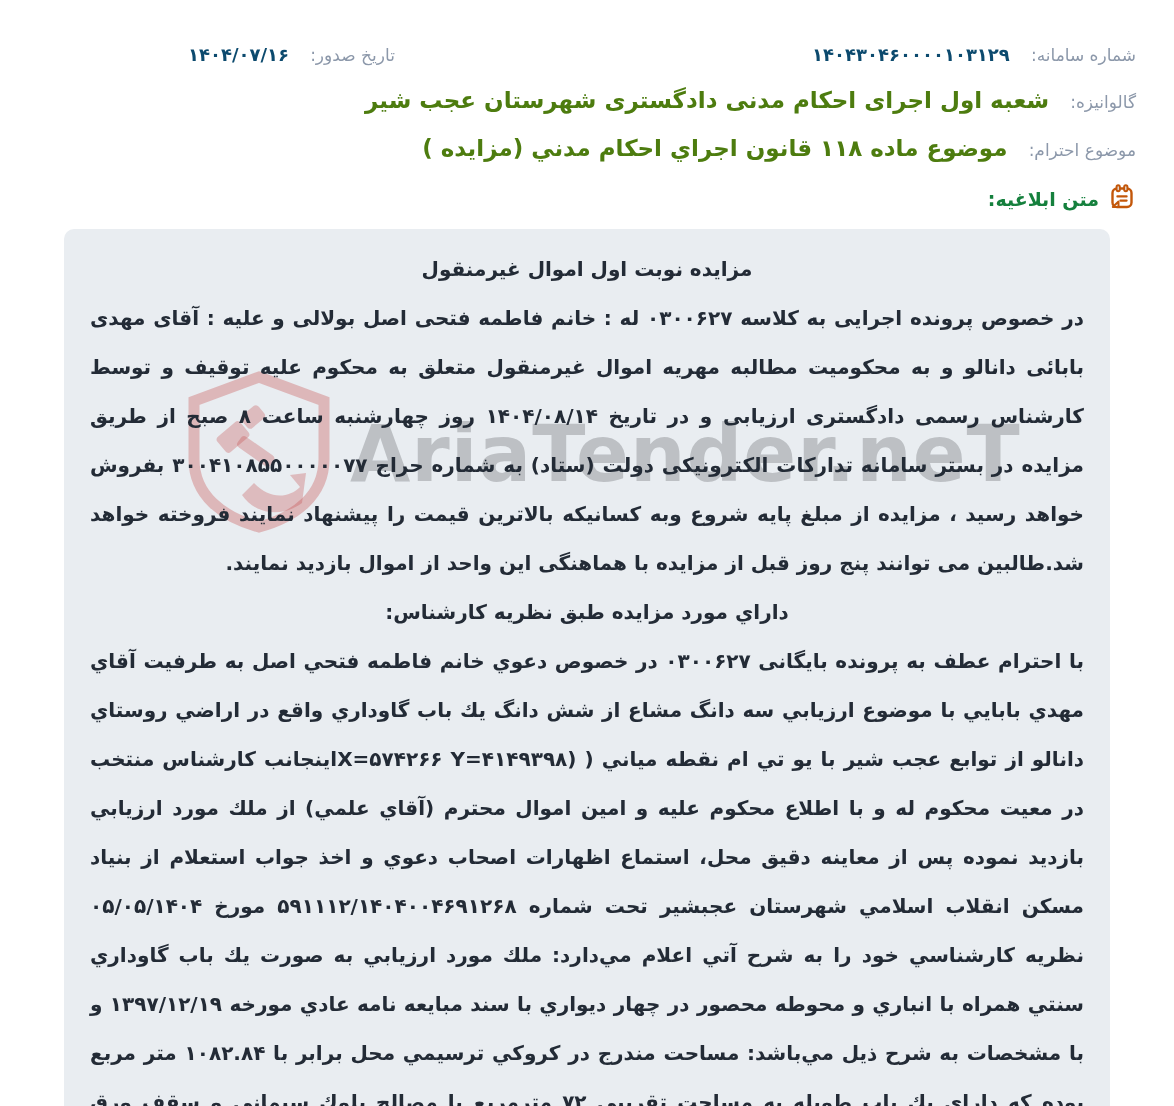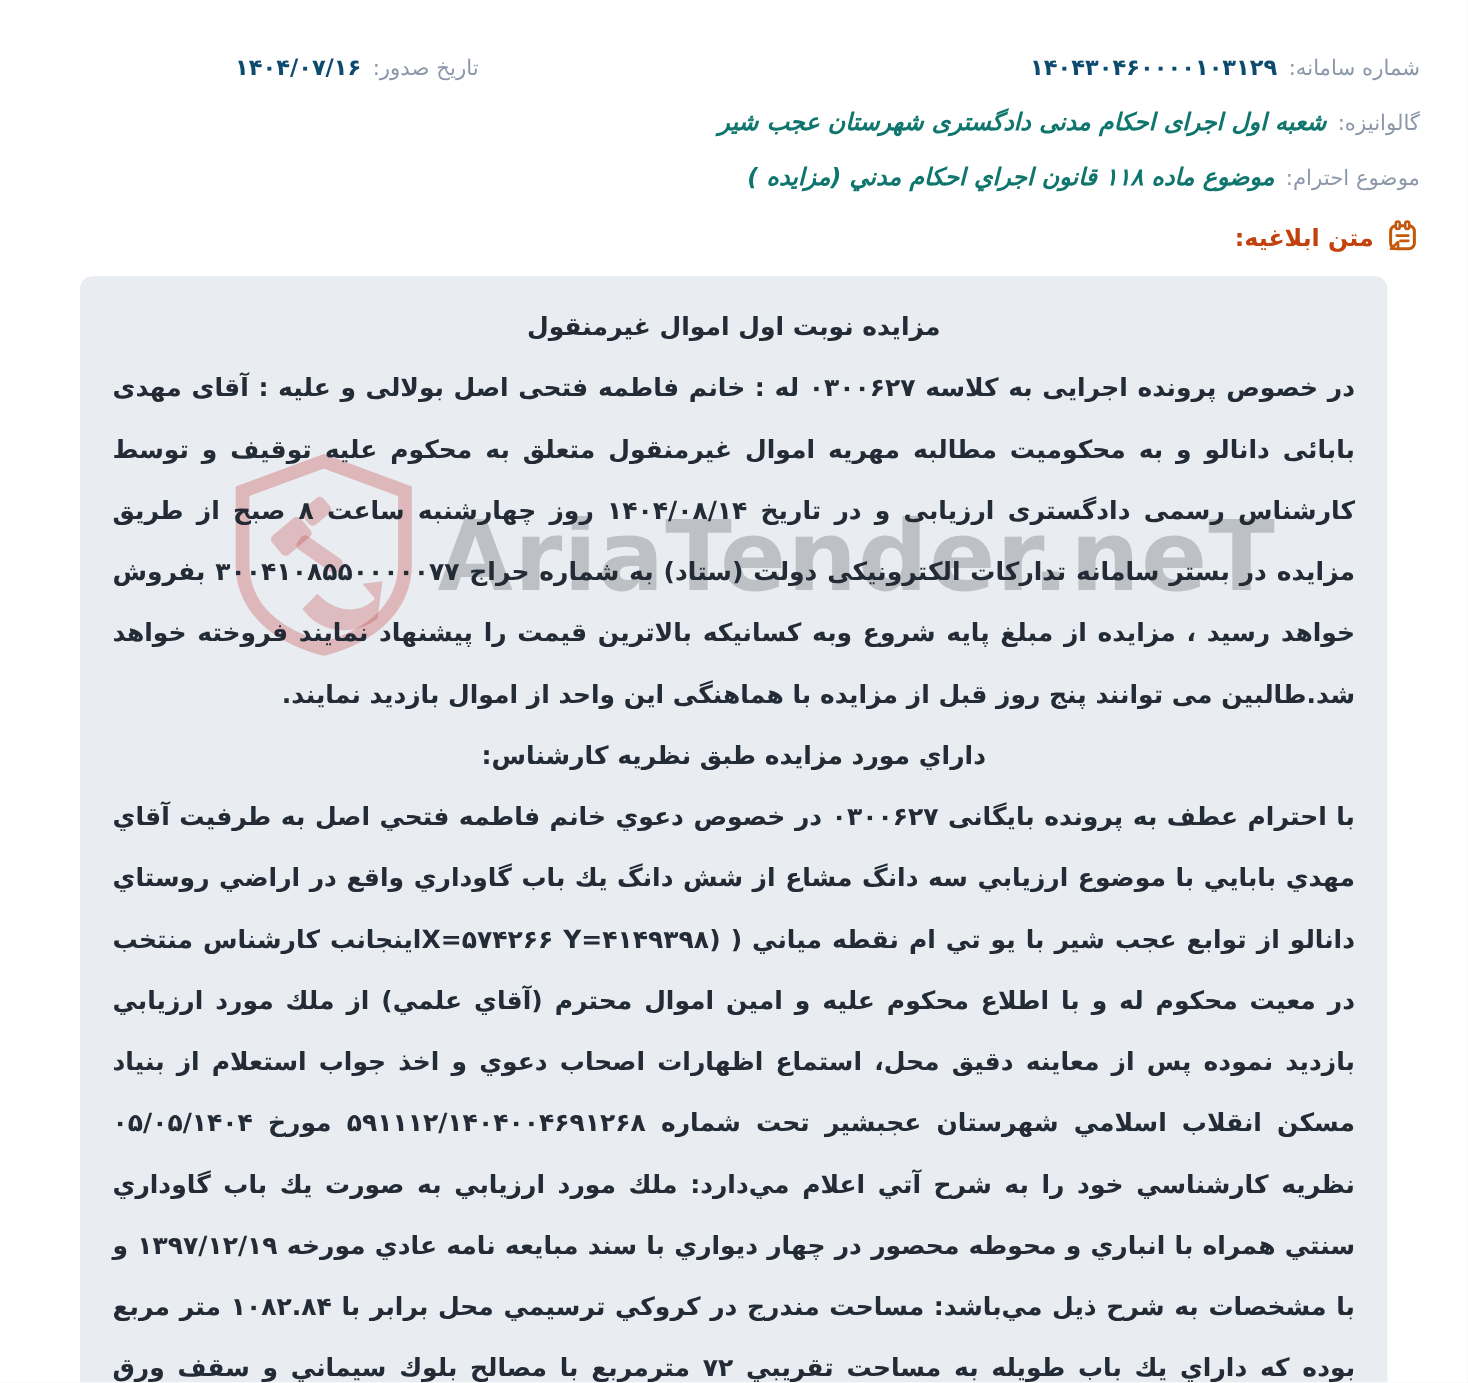--- a/index.html
+++ b/index.html
@@ -27,42 +27,41 @@
   }
   .meta-row.triple {
     justify-content: space-between;
     padding-left: 150px;
   }
   .meta-row.right { justify-content: flex-start; }
   .field { white-space: nowrap; }
   .lbl {
     color: #8c98aa;
     font-size: 17px;
-    margin-left: 4px;
+    margin-left: 16px;
   }
   .val {
     color: #0c4a6e;
     font-size: 18px;
     font-weight: bold;
   }
   .val-strong {
-    color: #0f766e;
-    font-size: 19px;
+    color: #4d7c0f;
+    font-size: 23px;
     font-weight: bold;
-    font-style: italic;
   }
   .orange-row {
     display: flex;
     align-items: center;
     gap: 9px;
     margin-bottom: 14px;
   }
   .orange-row .note-ic { flex: 0 0 auto; }
   .orange-label {
-    color: #c2410c;
+    color: #15803d;
     font-size: 19px;
     font-weight: bold;
   }
   
   .doc-box {
     position: relative;
     margin: 0 64px;
     background: #e9edf1;
     border-radius: 10px;
     padding: 16px 26px 48px 26px;

